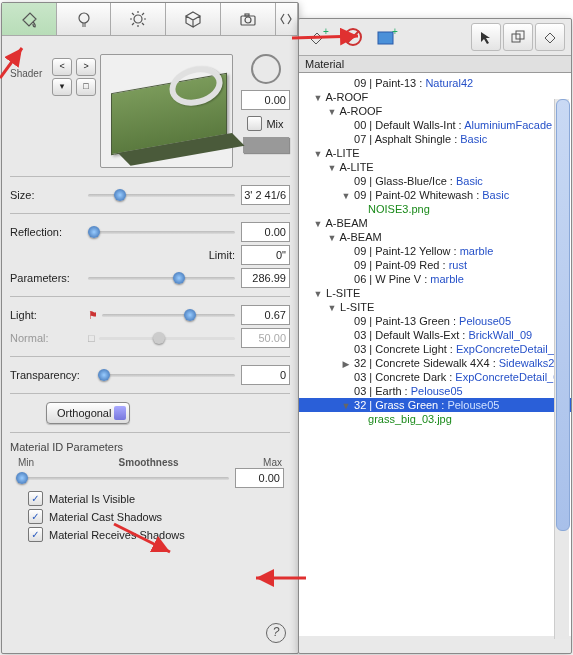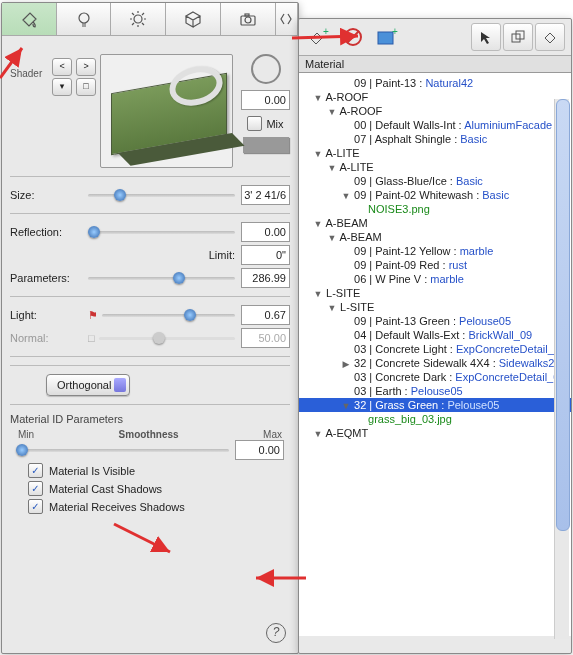--- a/index.html
+++ b/index.html
@@ -173,20 +173,28 @@
     <div class="row">
         <span class="lbl" style="color:#999">Normal:</span>
         <span style="color:#aaa;margin-right:4px">□</span>
         <div class="slider">
           <div class="track" style="background:#ddd"></div>
           <div class="thumb" style="left:40%;background:#ccc"></div>
         </div>
         <div class="valbox dim">50.00</div>
       </div>
     <hr>
+    <div class="row">
+        <span class="lbl" style="width:88px">Transparency:</span>
+        <div class="slider">
+          <div class="track"></div>
+          <div class="thumb" style="left:0%"></div>
+        </div>
+        <div class="valbox">0</div>
+      </div>
     <hr>
     <div class="selectwrap"><div class="select">
           <span>Orthogonal</span>
         </div></div>
     <hr>
     <div class="section-label">Material ID Parameters</div>
     <div style="margin:4px 6px 0 6px">
       <div class="minmax">
           <span>Min</span>
           <span style="font-weight:bold">Smoothness</span>
@@ -270,28 +278,27 @@
       <div class="node"><span class="ind" style="width:42px"></span><span class="tw">▼</span> <span>09 | Paint-02 Whitewash : </span><span class="link">Basic</span></div>
       <div class="node"><span class="ind" style="width:56px"></span><span class="tw"></span> <span class="green">NOISE3.png</span></div>
       <div class="node"><span class="ind" style="width:14px"></span><span class="tw">▼</span> <span>A-BEAM</span></div>
       <div class="node"><span class="ind" style="width:28px"></span><span class="tw">▼</span> <span>A-BEAM</span></div>
       <div class="node"><span class="ind" style="width:42px"></span><span class="tw"></span> <span>09 | Paint-12 Yellow : </span><span class="link">marble</span></div>
       <div class="node"><span class="ind" style="width:42px"></span><span class="tw"></span> <span>09 | Paint-09 Red : </span><span class="link">rust</span></div>
       <div class="node"><span class="ind" style="width:42px"></span><span class="tw"></span> <span>06 | W Pine V : </span><span class="link">marble</span></div>
       <div class="node"><span class="ind" style="width:14px"></span><span class="tw">▼</span> <span>L-SITE</span></div>
       <div class="node"><span class="ind" style="width:28px"></span><span class="tw">▼</span> <span>L-SITE</span></div>
       <div class="node"><span class="ind" style="width:42px"></span><span class="tw"></span> <span>09 | Paint-13 Green : </span><span class="link">Pelouse05</span></div>
-      <div class="node"><span class="ind" style="width:42px"></span><span class="tw"></span> <span>04 | Default Walls-Ext : </span><span class="link">BrickWall_09</span></div>
+      <div class="node"><span class="ind" style="width:42px"></span><span class="tw"></span> <span>03 | Default Walls-Ext : </span><span class="link">BrickWall_09</span></div>
       <div class="node"><span class="ind" style="width:42px"></span><span class="tw"></span> <span>03 | Concrete Light : </span><span class="link">ExpConcreteDetail_0</span></div>
       <div class="node"><span class="ind" style="width:42px"></span><span class="tw">▶</span> <span>32 | Concrete Sidewalk 4X4 : </span><span class="link">Sidewalks2</span></div>
       <div class="node"><span class="ind" style="width:42px"></span><span class="tw"></span> <span>03 | Concrete Dark : </span><span class="link">ExpConcreteDetail_0</span></div>
       <div class="node"><span class="ind" style="width:42px"></span><span class="tw"></span> <span>03 | Earth : </span><span class="link">Pelouse05</span></div>
       <div class="node sel"><span class="ind" style="width:42px"></span><span class="tw">▼</span> <span>32 | Grass Green : </span><span class="link">Pelouse05</span></div>
       <div class="node"><span class="ind" style="width:56px"></span><span class="tw"></span> <span class="green">grass_big_03.jpg</span></div>
-      <div class="node"><span class="ind" style="width:14px"></span><span class="tw">▼</span> <span>A-EQMT</span></div>
     </div>
   <div class="scrollbar">
       <div class="scrollthumb"></div>
     </div>
 </div>
 
 <div class="arrow" style="left:-2px;top:40px"><svg width="40" height="40">
       <defs>
         <marker id="ah" markerWidth="8" markerHeight="8" refX="6" refY="3" orient="auto">
           <path d="M0 0 L6 3 L0 6 Z" fill="#e03030"></path>

